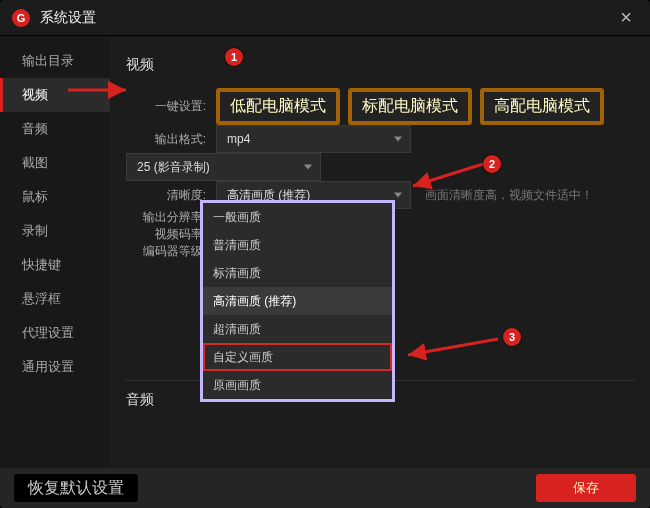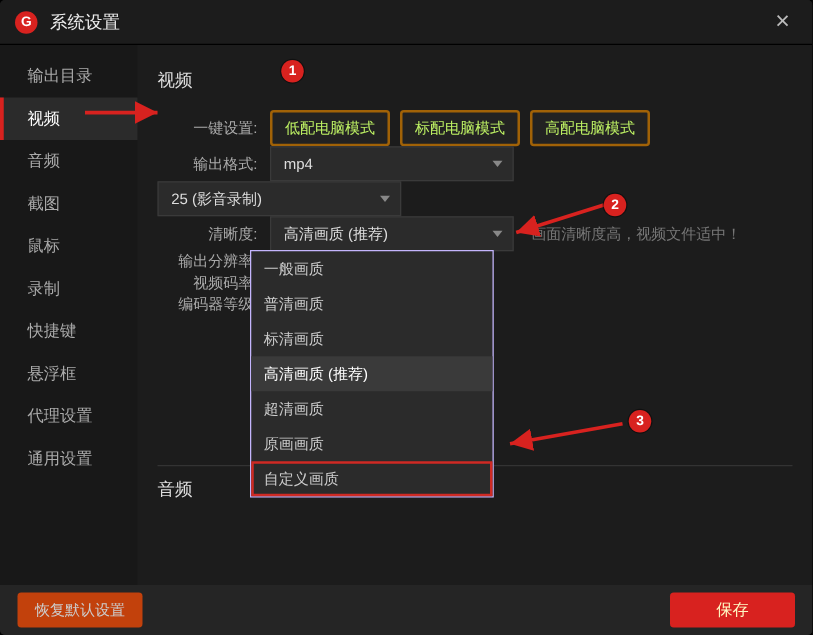--- a/index.html
+++ b/index.html
@@ -12,32 +12,32 @@
   .body{display:flex;height:calc(100% - 36px - 40px)}
   .sidebar{width:110px;background:#181818;padding-top:8px}
   .side-item{height:34px;line-height:34px;padding-left:22px;font-size:13px;color:#aaa;cursor:pointer;position:relative}
   .side-item.active{background:#2b2b2b;color:#fff}
   .side-item.active::before{content:"";position:absolute;left:0;top:0;bottom:0;width:3px;background:#d8221f}
   .content{flex:1;padding:14px 16px 10px 16px;overflow:hidden;position:relative}
   .section-title{font-size:14px;color:#ddd;margin:6px 0 14px 0}
   .row{display:flex;align-items:center;font-size:12px;position:relative}
   .label{width:80px;text-align:right;color:#aaa;margin-right:10px;white-space:nowrap}
   .pill-group{display:flex;gap:8px}
-  .pill{border:2px solid #a16207;padding:4px 10px;border-radius:3px;font-size:12px;color:#bef264;cursor:pointer;background:#222}
+  .pill{border:4px solid #a16207;padding:4px 10px;border-radius:3px;font-size:16px;color:#fef9c3;cursor:pointer;background:#222}
   .select{position:relative;width:195px;height:28px;background:#2b2b2b;border:1px solid #3a3a3a;border-radius:0;display:flex;align-items:center;padding:0 22px 0 10px;color:#ddd;font-size:12px;cursor:pointer}
   .caret{position:absolute;right:8px;top:50%;transform:translateY(-50%);width:0;height:0;border-left:4px solid transparent;border-right:4px solid transparent;border-top:5px solid #888}
   .hint{margin-left:14px;font-size:12px;color:#777}
-  .dropdown{position:absolute;left:90px;top:164px;width:195px;background:#2b2b2b;border:1px solid #c4b5fd;z-index:10}
+  .dropdown{position:absolute;left:90px;top:164px;width:195px;background:#2b2b2b;border:3px solid #c4b5fd;z-index:10}
   .opt{height:28px;line-height:28px;padding:0 10px;font-size:12px;color:#ccc;cursor:pointer}
   .opt.sel{background:#3a3a3a;color:#fff}
   .opt.boxed{outline:2px solid #cf2a24;outline-offset:-2px}
   .hr{border:none;border-top:1px solid #333;margin:10px 0 10px 0}
   .footer{position:absolute;left:0;right:0;bottom:0;height:40px;background:#252525;display:flex;align-items:center;padding:0 14px;gap:10px}
   .footer .spacer{flex:1}
-  .btn-reset{height:28px;padding:0 14px;background:#c2410c;color:#ccc;border:none;border-radius:3px;font-size:12px;cursor:pointer}
+  .btn-reset{height:28px;padding:0 14px;background:#000000;color:#ccc;border:none;border-radius:3px;font-size:16px;cursor:pointer}
   .btn-save{height:28px;width:100px;background:#d8221f;color:#fef9c3;border:none;border-radius:3px;font-size:13px;cursor:pointer}
   
   .badge{position:absolute;width:18px;height:18px;border-radius:50%;background:#d8221f;color:#fff;font-size:11px;font-weight:600;display:flex;align-items:center;justify-content:center;z-index:30;box-shadow:0 0 0 1px rgba(0,0,0,.4)}
   .arrow{position:absolute;z-index:25;pointer-events:none}
 </style>
 </head>
 <body>
 
 <div class="window">
 
@@ -108,22 +108,22 @@
       <div class="row">
         <div class="label">编码器等级:</div>
       </div>
 
       <div class="dropdown">
         <div class="opt">一般画质</div>
         <div class="opt">普清画质</div>
         <div class="opt">标清画质</div>
         <div class="opt sel">高清画质 (推荐)</div>
         <div class="opt">超清画质</div>
+        <div class="opt boxed">自定义画质</div>
         <div class="opt">原画画质</div>
-        <div class="opt boxed">自定义画质</div>
       </div>
 
       <hr class="hr" style="margin-top:120px">
 
       <div class="section-title" style="margin-top:4px">音频</div>
 
     </div>
   </div>
 
   <div class="footer">

